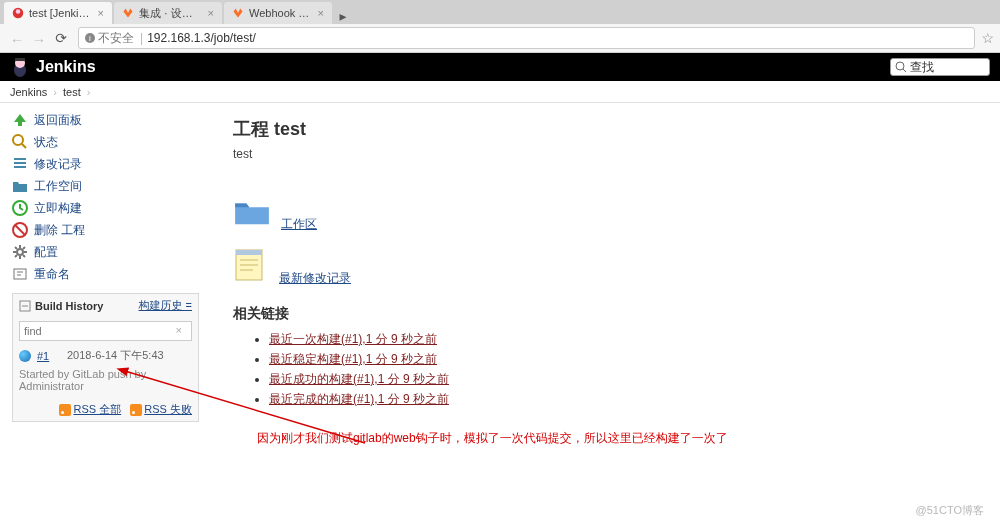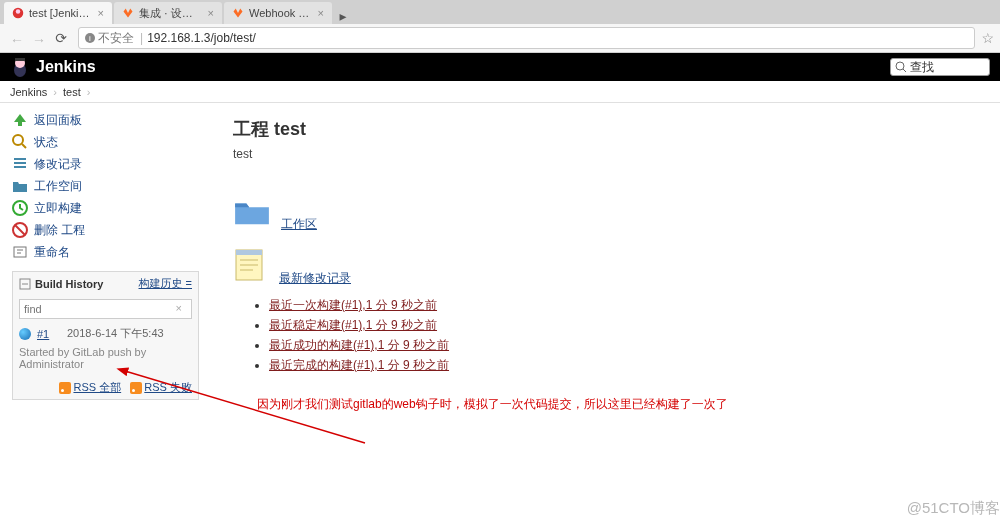--- a/index.html
+++ b/index.html
@@ -69,21 +69,21 @@
   .main .blk .note-ic { width: 32px; height: 36px; margin-right: 14px; }
   .main .blk a { color: #204a87; text-decoration: underline; font-size: 12px; cursor: pointer; margin-top: 27px; }
   .main h2 { font-size: 14px; font-weight: bold; margin: 18px 0 8px 0; }
   .main ul { list-style: disc; padding-left: 36px; }
   .main ul li { margin-bottom: 3px; }
   .main ul li a { color: #7f1d1d; text-decoration: underline; font-size: 12px; cursor: pointer; }
 
   .annotation { color: #d40000; font-size: 12px; margin-top: 22px; margin-left: 24px; }
   .arrow { position: absolute; pointer-events: none; }
 
-  .watermark { position: absolute; bottom: 4px; right: 0; color: #b8b8b8; font-size: 15px; }
+  .watermark { position: absolute; bottom: 4px; right: 16px; color: #b8b8b8; font-size: 11px; }
 </style>
 </head>
 <body>
 
 <div class="chrome">
   <div class="tabs">
     <div class="tab active">
       <svg class="favicon" viewBox="0 0 16 16">
           <circle cx="8" cy="8" r="7" fill="#d33"></circle>
           <circle cx="8" cy="6" r="3" fill="#fce"></circle>
@@ -189,20 +189,27 @@
     </div>
     <div class="item">
       <svg class="ic" viewBox="0 0 16 16">
           <circle cx="8" cy="8" r="7" fill="none" stroke="#c33" stroke-width="2"></circle>
           <line x1="3" y1="3" x2="13" y2="13" stroke="#c33" stroke-width="2"></line>
         </svg>
       <a>删除 工程</a>
     </div>
     <div class="item">
       <svg class="ic" viewBox="0 0 16 16">
+          <circle cx="8" cy="8" r="3" fill="none" stroke="#777" stroke-width="2"></circle>
+          <path d="M8 1 L8 4 M8 12 L8 15 M1 8 L4 8 M12 8 L15 8 M3 3 L5 5 M11 11 L13 13 M3 13 L5 11 M11 5 L13 3" stroke="#777" stroke-width="2"></path>
+        </svg>
+      <a>配置</a>
+    </div>
+    <div class="item">
+      <svg class="ic" viewBox="0 0 16 16">
           <rect x="2" y="3" width="12" height="10" fill="none" stroke="#777"></rect>
           <path d="M5 6 L11 6 M5 9 L9 9" stroke="#777"></path>
         </svg>
       <a>重命名</a>
     </div>
 
     <div class="history-box">
       <div class="hdr">
         <span class="ttl">
           <svg width="12" height="12" viewBox="0 0 12 12">
@@ -246,20 +253,21 @@
       <svg class="note-ic" viewBox="0 0 32 36">
         <rect x="3" y="3" width="26" height="30" fill="#fff6c0" stroke="#c9b96a"></rect>
         <rect x="3" y="3" width="26" height="5" fill="#b0c8e0"></rect>
         <line x1="7" y1="13" x2="25" y2="13" stroke="#c9b96a"></line>
         <line x1="7" y1="18" x2="25" y2="18" stroke="#c9b96a"></line>
         <line x1="7" y1="23" x2="20" y2="23" stroke="#c9b96a"></line>
       </svg>
       <a>最新修改记录</a>
     </div>
 
+    <h2>相关链接</h2>
     <ul>
       <li><a>最近一次构建(#1),1 分 9 秒之前</a></li>
       <li><a>最近稳定构建(#1),1 分 9 秒之前</a></li>
       <li><a>最近成功的构建(#1),1 分 9 秒之前</a></li>
       <li><a>最近完成的构建(#1),1 分 9 秒之前</a></li>
     </ul>
 
     <svg class="arrow" width="260" height="100" style="left:-90px; top:260px;">
       <defs>
           <marker id="ah" markerWidth="10" markerHeight="10" refX="2" refY="3" orient="auto">

